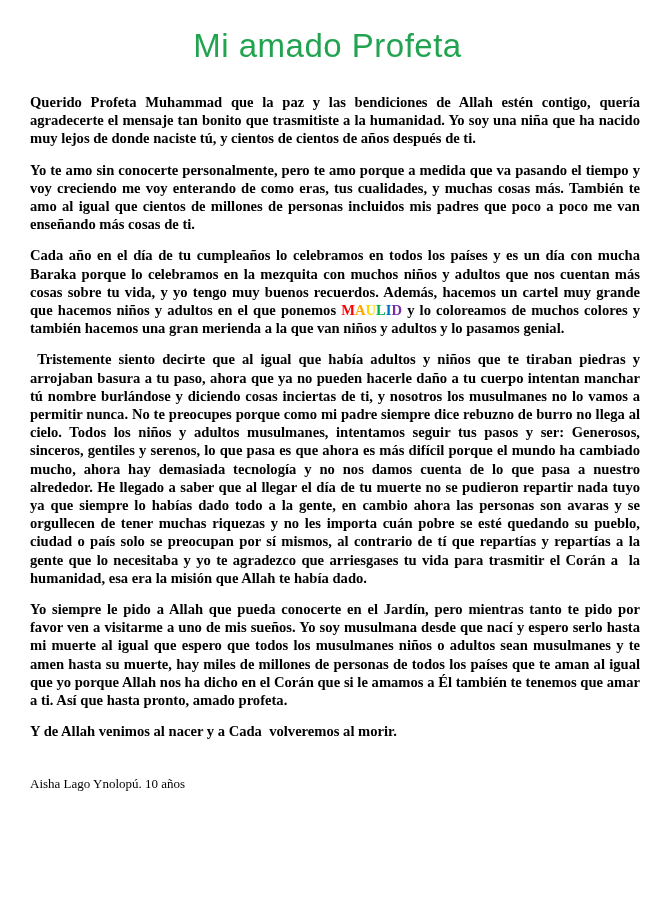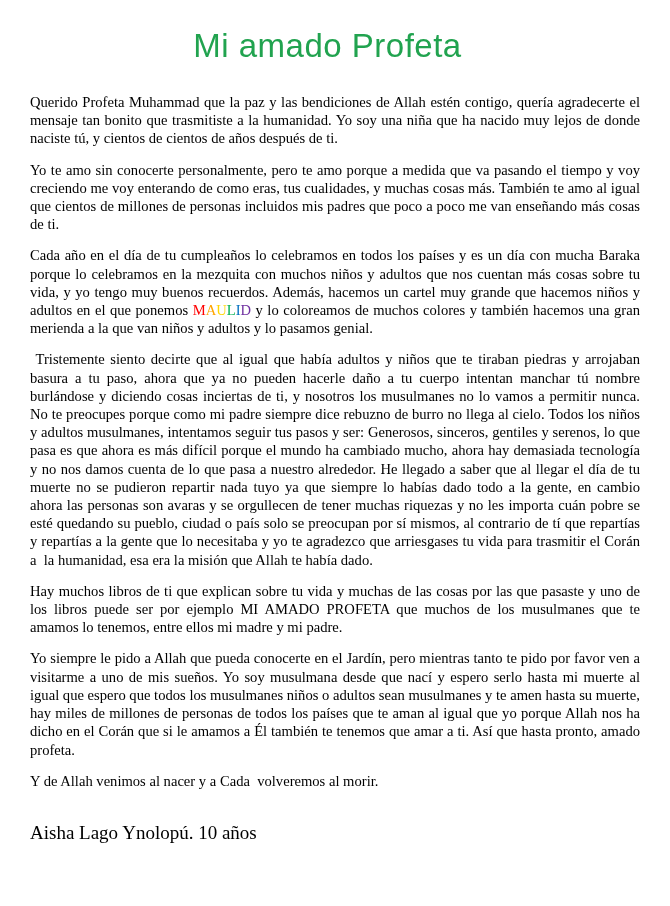--- a/index.html
+++ b/index.html
@@ -31,37 +31,37 @@
   }
   .body-text {
     width: 610px;
   }
   .para {
     font-size: 14.6px;
     line-height: 18.2px;
     text-align: justify;
     margin: 0 0 13px 0;
     white-space: pre-wrap;
+    font-weight: bold;
   }
   .signature {
-    font-size: 19px;
+    font-size: 13px;
     line-height: 18.2px;
     margin: 34px 0 0 0;
   }
 </style>
 </head>
 <body>
 
 <div class="page">
   <h1 class="title" style="color: rgb(33, 163, 79);">Mi amado Profeta</h1>
 
   <div class="body-text">
       <p class="para"><span>Querido Profeta Muhammad que la paz y las bendiciones de Allah estén contigo, quería agradecerte el mensaje tan bonito que trasmitiste a la humanidad. Yo soy una niña que ha nacido muy lejos de donde naciste tú, y cientos de cientos de años después de ti.</span></p>
       <p class="para"><span>Yo te amo sin conocerte personalmente, pero te amo porque a medida que va pasando el tiempo y voy creciendo me voy enterando de como eras, tus cualidades, y muchas cosas más. También te amo al igual que cientos de millones de personas incluidos mis padres que poco a poco me van enseñando más cosas de ti.</span></p>
       <p class="para"><span>Cada año en el día de tu cumpleaños lo celebramos en todos los países y es un día con mucha Baraka porque lo celebramos en la mezquita con muchos niños y adultos que nos cuentan más cosas sobre tu vida, y yo tengo muy buenos recuerdos. Además, hacemos un cartel muy grande que hacemos niños y adultos en el que ponemos </span><span style="color: rgb(255, 0, 0);">M</span><span style="color: rgb(255, 165, 0);">A</span><span style="color: rgb(255, 215, 0);">U</span><span style="color: rgb(0, 176, 80);">L</span><span style="color: rgb(0, 112, 192);">I</span><span style="color: rgb(112, 48, 160);">D</span><span> y lo coloreamos de muchos colores y también hacemos una gran merienda a la que van niños y adultos y lo pasamos genial.</span></p>
       <p class="para"><span> Tristemente siento decirte que al igual que había adultos y niños que te tiraban piedras y arrojaban basura a tu paso, ahora que ya no pueden hacerle daño a tu cuerpo intentan manchar tú nombre burlándose y diciendo cosas inciertas de ti, y nosotros los musulmanes no lo vamos a permitir nunca. No te preocupes porque como mi padre siempre dice rebuzno de burro no llega al cielo. Todos los niños y adultos musulmanes, intentamos seguir tus pasos y ser: Generosos, sinceros, gentiles y serenos, lo que pasa es que ahora es más difícil porque el mundo ha cambiado mucho, ahora hay demasiada tecnología y no nos damos cuenta de lo que pasa a nuestro alrededor. He llegado a saber que al llegar el día de tu muerte no se pudieron repartir nada tuyo ya que siempre lo habías dado todo a la gente, en cambio ahora las personas son avaras y se orgullecen de tener muchas riquezas y no les importa cuán pobre se esté quedando su pueblo, ciudad o país solo se preocupan por sí mismos, al contrario de tí que repartías y repartías a la gente que lo necesitaba y yo te agradezco que arriesgases tu vida para trasmitir el Corán a  la humanidad, esa era la misión que Allah te había dado.</span></p>
-      <p class="para"><span>Hay muchos libros de ti que explican sobre tu vida y muchas de las cosas por las que pasaste y uno de los libros puede ser por ejemplo MI AMADO PROFETA que muchos de los musulmanes que te amamos lo tenemos, entre ellos mi madre y mi padre.</span></p>
       <p class="para"><span>Yo siempre le pido a Allah que pueda conocerte en el Jardín, pero mientras tanto te pido por favor ven a visitarme a uno de mis sueños. Yo soy musulmana desde que nací y espero serlo hasta mi muerte al igual que espero que todos los musulmanes niños o adultos sean musulmanes y te amen hasta su muerte, hay miles de millones de personas de todos los países que te aman al igual que yo porque Allah nos ha dicho en el Corán que si le amamos a Él también te tenemos que amar a ti. Así que hasta pronto, amado profeta.</span></p>
       <p class="para"><span>Y de Allah venimos al nacer y a Cada  volveremos al morir.</span></p>
     </div>
 
   <p class="signature">Aisha Lago Ynolopú. 10 años</p>
 </div>
 
 </body></html>

